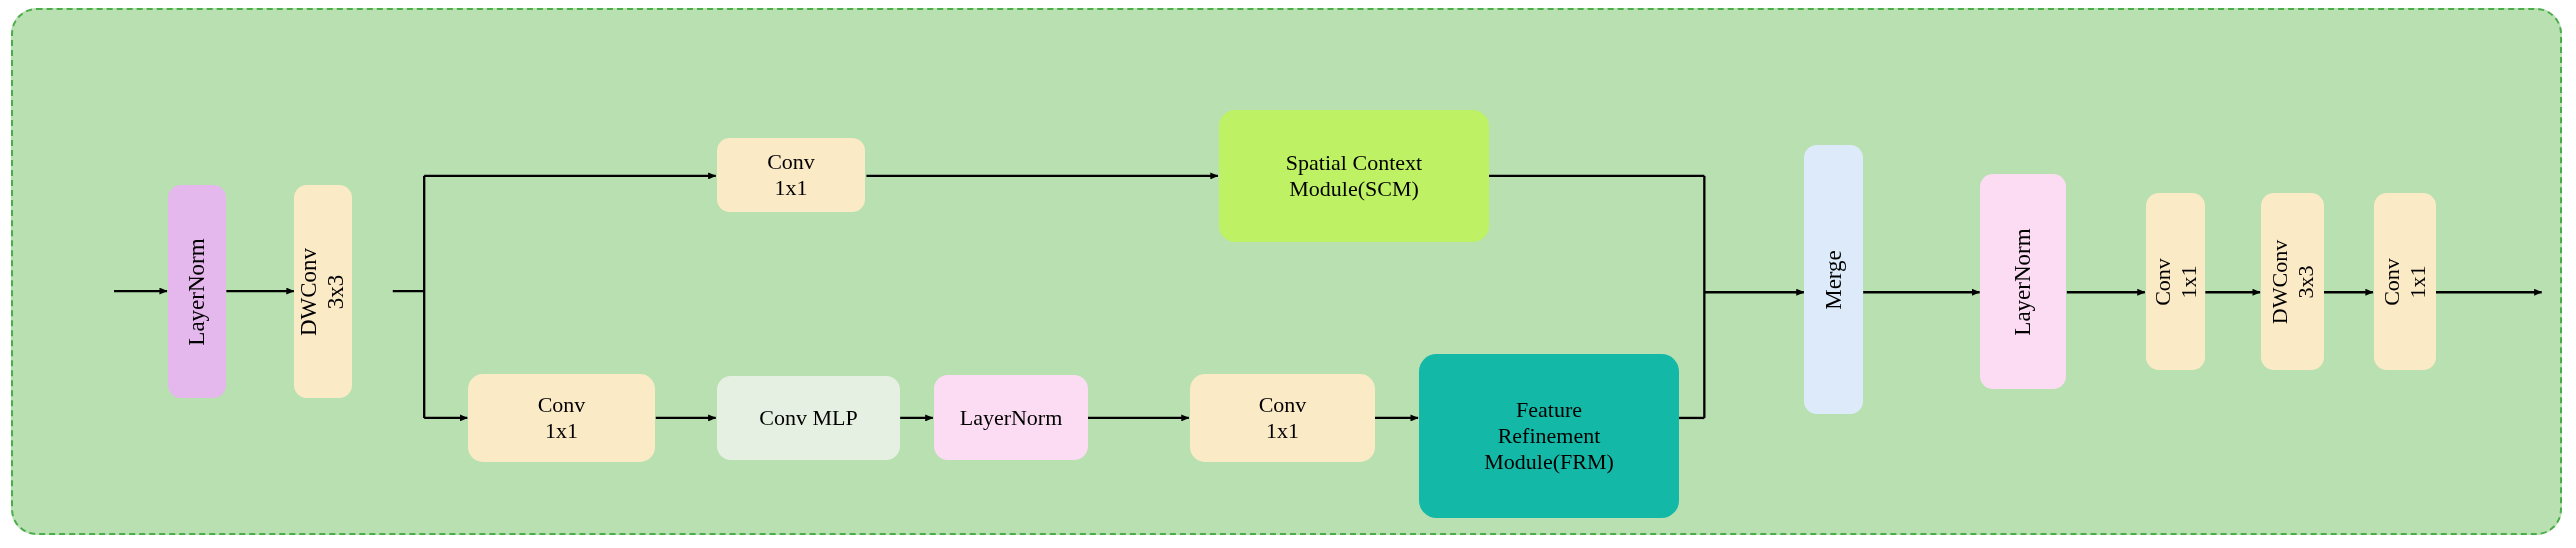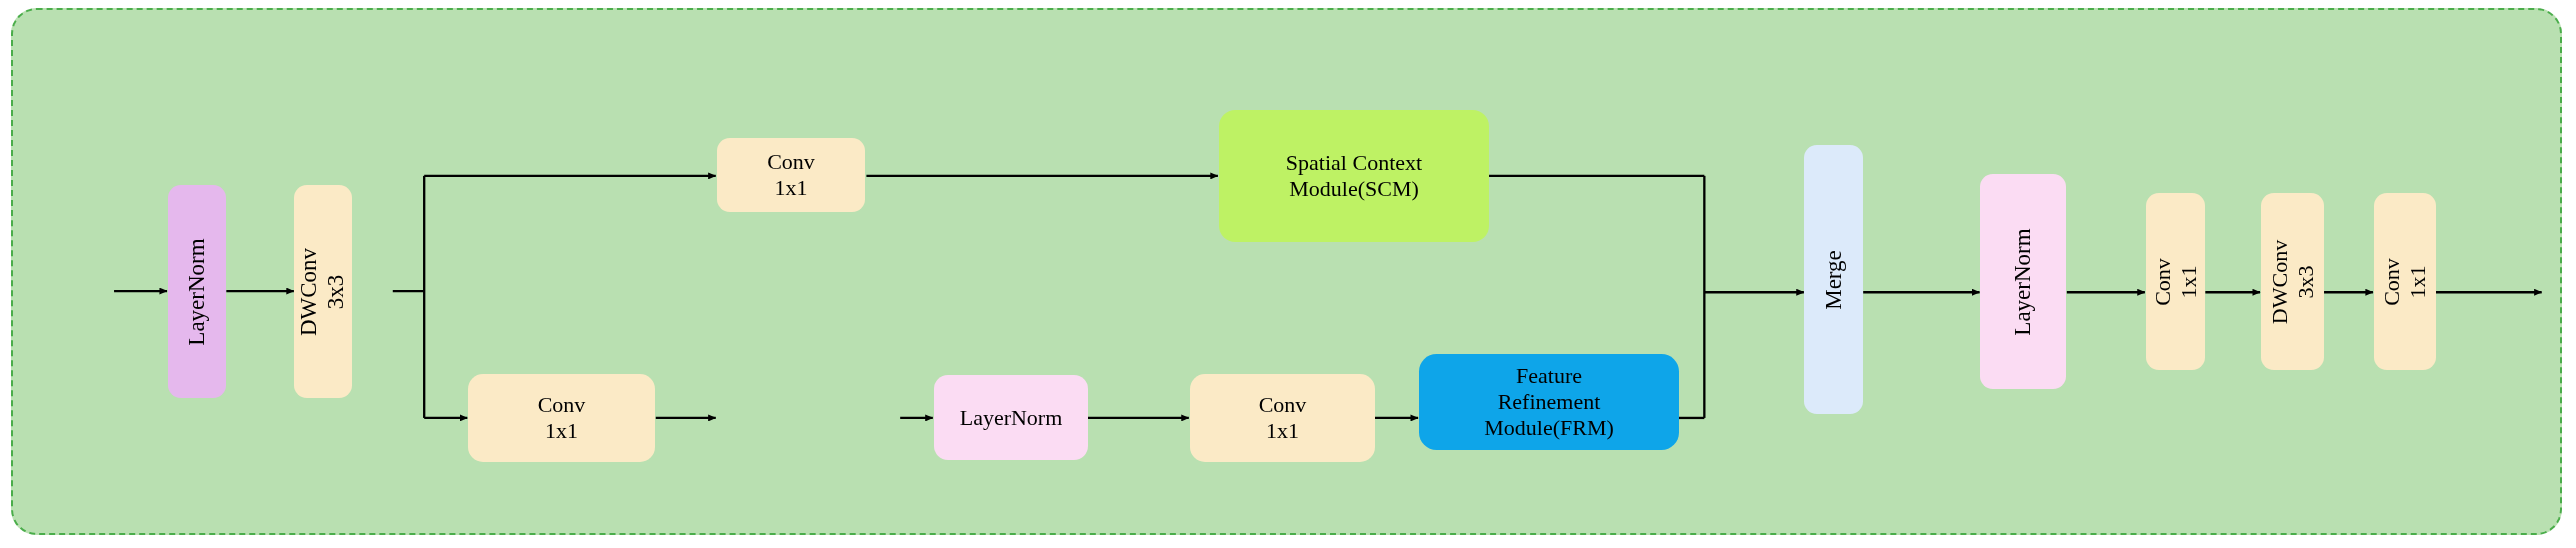--- a/index.html
+++ b/index.html
@@ -135,31 +135,34 @@
   <div class="node" style="left:1219px; top:110px; width:270px; height:132px; background:#bef264; border-radius:16.3px; font-size:22px;">
     <span>Spatial Context
 Module(SCM)</span>
   </div>
 
   <div class="node" style="left:468px; top:374px; width:187px; height:88px; background:#fbeac6; border-radius:15px; font-size:22px;">
     <span>Conv
 1x1</span>
   </div>
 
+  <div class="node" style="left:717px; top:376px; width:183px; height:84px; background:#e6f0e2; border-radius:14px; font-size:22px;">
+    <span>Conv MLP</span>
+  </div>
 
   <div class="node" style="left:934px; top:375px; width:154px; height:85px; background:#fbdcf3; border-radius:14px; font-size:22px;">
     <span>LayerNorm</span>
   </div>
 
   <div class="node" style="left:1190px; top:374px; width:185px; height:88px; background:#fbeac6; border-radius:15px; font-size:22px;">
     <span>Conv
 1x1</span>
   </div>
 
-  <div class="node" style="left:1419px; top:354px; width:260px; height:96px; background:#0ea5e9; border-radius:17.5px; font-size:22px;">
+  <div class="node" style="left:1419px; top:354px; width:260px; height:164px; background:#14b8a6; border-radius:17.5px; font-size:22px;">
     <span>Feature
 Refinement
 Module(FRM)</span>
   </div>
 
   <div class="rotwrap" style="left:1804px; top:145px; width:59px; height:269px; background:#dceafa;">
     <div class="inner" style="font-size:23px;">Merge</div>
   </div>
 
   <div class="rotwrap" style="left:1980px; top:174px; width:86px; height:215px; background:#fbdcf3;">

